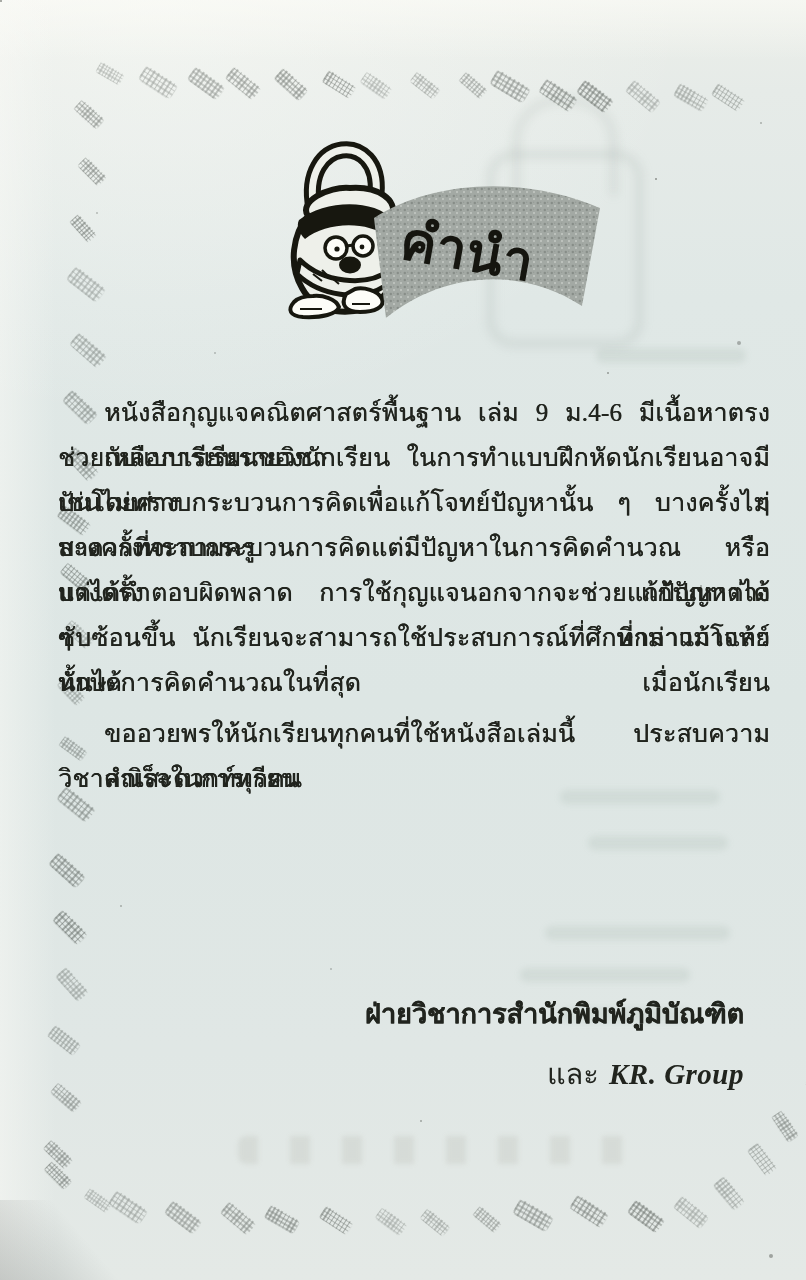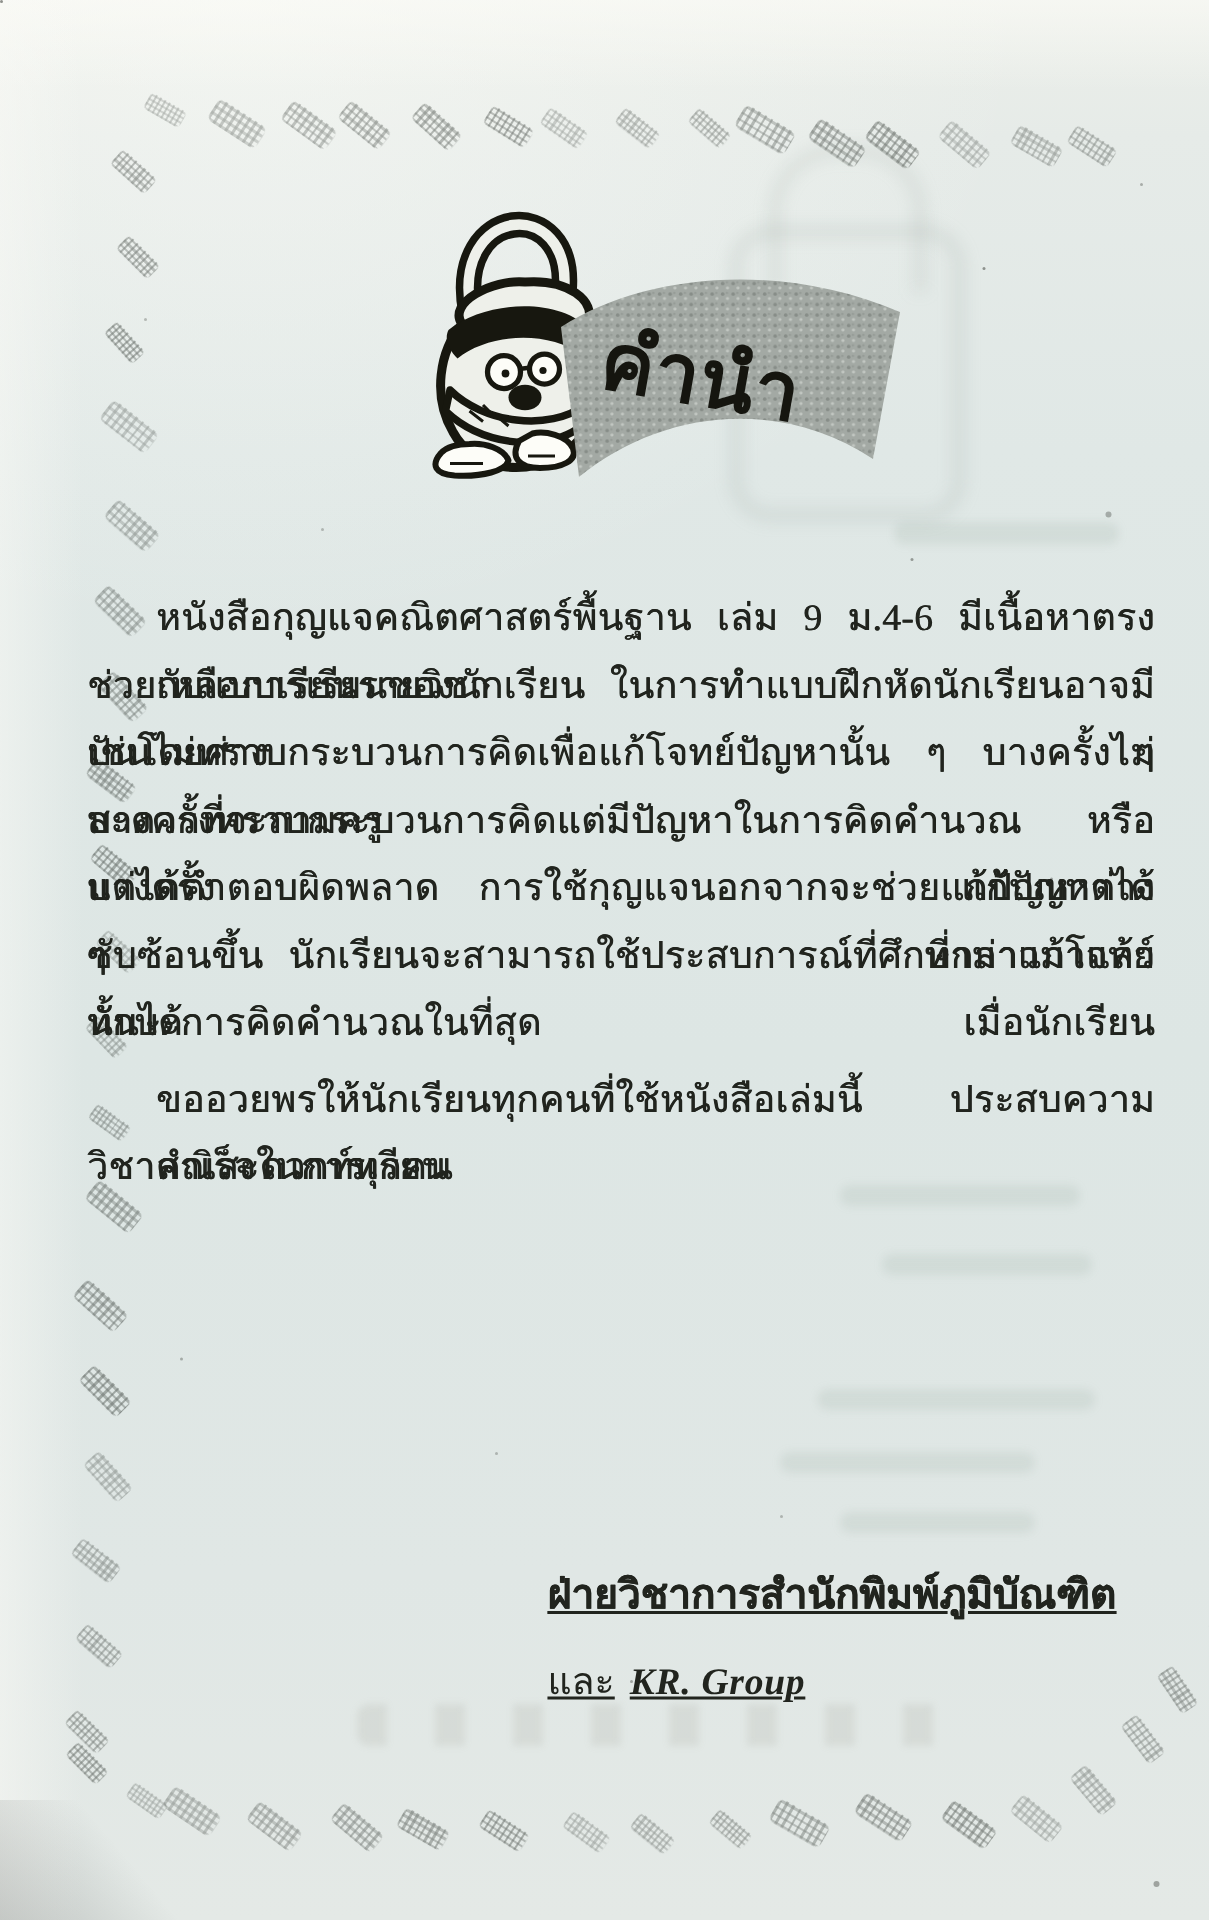--- a/index.html
+++ b/index.html
@@ -57,23 +57,23 @@
 
   
   .textblock{position:absolute;left:58px;top:390px;width:712px;}
   .tline{height:45px;line-height:45px;font-size:25px;white-space:normal;
     letter-spacing:.2px;word-spacing:3px;
     text-shadow:.4px 0 0 currentColor;box-sizing:border-box;}
   .just{text-align:justify;text-align-last:justify;}
   .indent{padding-left:46px;}
   .pgap{margin-top:6px;}
 
-  .signature{position:absolute;top:1041px;right:62px;text-align:left;text-decoration:underline;}
+  .signature{position:absolute;top:992px;right:62px;text-align:right;}
   .sig1{font-size:27px;font-weight:bold;text-shadow:.4px 0 0 currentColor;}
-  .sig2{margin-top:16px;font-size:25px;}
+  .sig2{margin-top:16px;font-size:29px;}
   .sig2 .kr{font-weight:bold;font-style:italic;margin-left:10px;letter-spacing:.5px;}
 </style>
 </head>
 <body>
 
 <div id="page">
 
   <div class="edge-top"></div>
   <div class="edge-left"></div>
 

